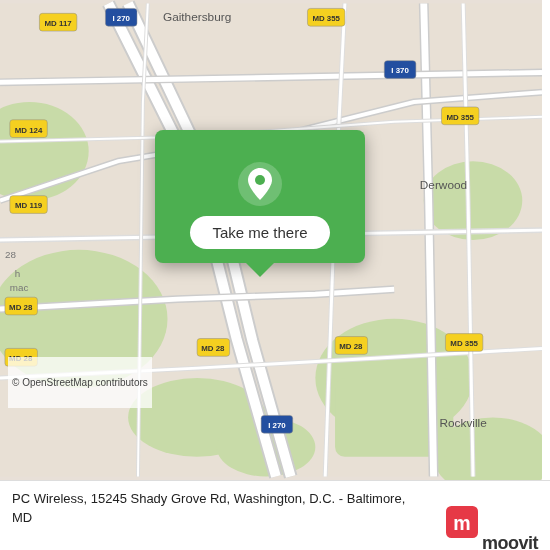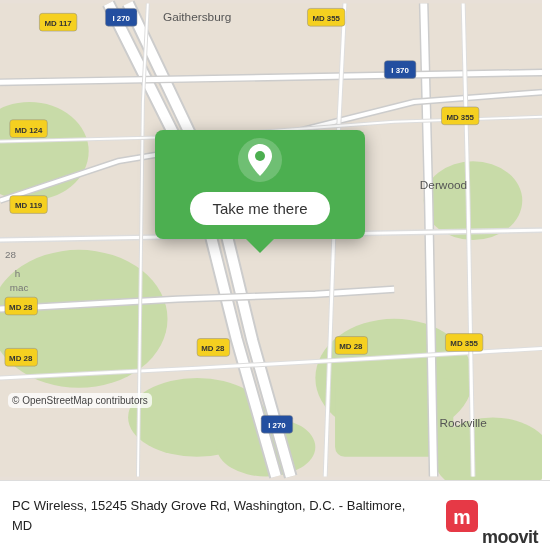--- a/index.html
+++ b/index.html
@@ -31,21 +31,21 @@
     #popup-card {
       position: absolute;
       top: 130px;
       left: 155px;
       width: 210px;
       background: #4CAF50;
       border-radius: 8px;
       display: flex;
       flex-direction: column;
       align-items: center;
-      padding: 8px 16px 14px;
+      padding: 32px 16px 14px;
       box-shadow: 0 4px 16px rgba(0,0,0,0.35);
       z-index: 10;
     }
 
     #popup-card::after {
       content: '';
       position: absolute;
       bottom: -14px;
       left: 50%;
       transform: translateX(-50%);
@@ -73,21 +73,21 @@
       cursor: pointer;
       white-space: nowrap;
     }
 
     
     #bottom-bar {
       width: 550px;
       height: 70px;
       background: white;
       display: flex;
-      align-items: center;
+      align-items: flex-start;
       padding: 8px 12px;
       border-top: 1px solid #ddd;
       position: relative;
       gap: 36px;
     }
 
     #bottom-text {
       flex: 1;
     }
 
@@ -118,22 +118,22 @@
     }
 
     
     #osm-attr {
       position: absolute;
       bottom: 72px;
       left: 8px;
       font-size: 10px;
       color: #444;
       background: rgba(255,255,255,0.75);
-      padding: 2px 4px;
-      border-radius: 5px;
+      padding: 20px 4px;
+      border-radius: 0;
       z-index: 5;
     }
 
     
   </style>
 </head>
 <body>
 
 <div id="map-container">
 

